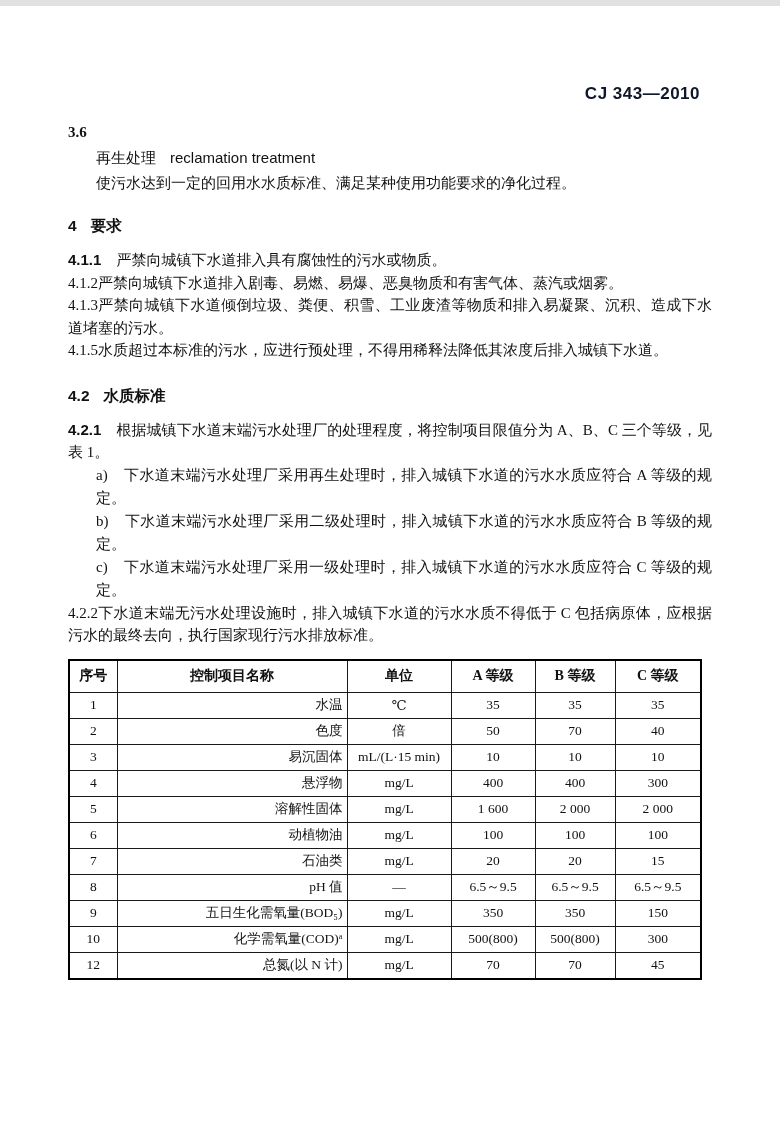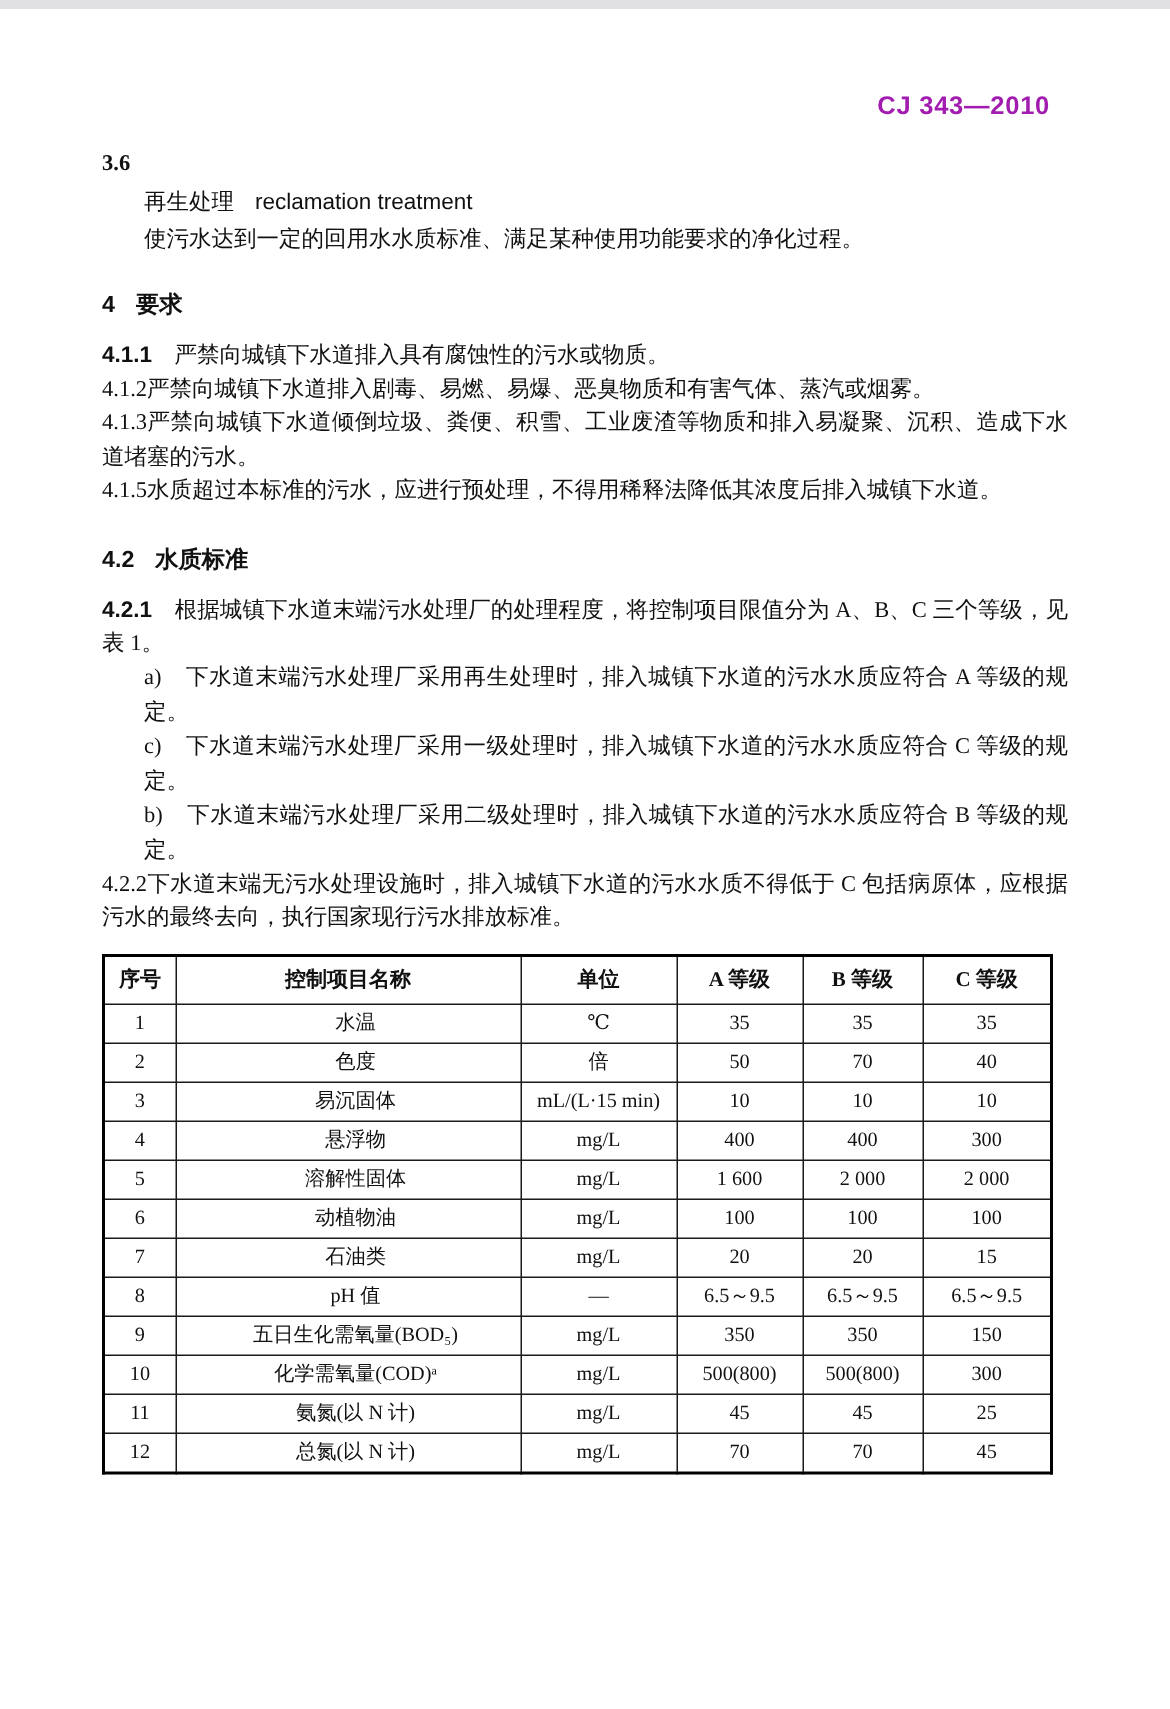--- a/index.html
+++ b/index.html
@@ -10,27 +10,27 @@
     font-family: "Liberation Serif", "DejaVu Serif", serif;
     position: relative;
     overflow: hidden;
   }
   .scan-top-edge {
     position: absolute; top: 0; left: 0;
     width: 780px; height: 6px;
     background: #e1e1e3;
   }
   .doc-header {
-    margin: 61px 80px 0 68px;
+    margin: 84px 80px 0 68px;
     text-align: right;
     font-family: "Liberation Sans", "DejaVu Sans", sans-serif;
     font-weight: bold;
     font-size: 17px;
     letter-spacing: 0.5px;
-    color: #a21caf;
+    color: #0f172a;
   }
   .content {
     margin: 0 68px;
     font-size: 15px;
     text-align: justify;
   }
   .clause-36 { margin-top: 16px; line-height: 25px; }
   .clause-36 .num { font-weight: bold; }
   .term-line { padding-left: 28px; font-weight: normal; }
   .term-line .en { font-family: "Liberation Sans", "DejaVu Sans", sans-serif; margin-left: 14px; }
@@ -70,21 +70,21 @@
     font-size: 13.5px;
     overflow: hidden;
     white-space: nowrap;
   }
   table.t1 th {
     height: 31px;
     font-weight: bold;
     font-size: 14px;
   }
   table.t1 td { height: 25px; }
-  table.t1 td.c1 { text-align: center; padding-left: 14px; }
+  table.t1 td.c1 { text-align: right; padding-left: 14px; }
 </style>
 </head>
 <body>
 
 <div class="scan-top-edge"></div>
 
 <div class="doc-header">CJ 343—2010</div>
 
 <div class="content">
 
@@ -120,24 +120,24 @@
 
   <div class="para">
     <span class="num">4.2.1</span><span>根据城镇下水道末端污水处理厂的处理程度，将控制项目限值分为 A、B、C 三个等级，见表 1。</span>
   </div>
 
   <div class="abc-list">
     <div class="abc-item">
       <span class="lbl">a)</span><span>下水道末端污水处理厂采用再生处理时，排入城镇下水道的污水水质应符合 A 等级的规定。</span>
     </div>
     <div class="abc-item">
+      <span class="lbl">b)</span><span>下水道末端污水处理厂采用二级处理时，排入城镇下水道的污水水质应符合 B 等级的规定。</span>
+    </div>
+    <div class="abc-item">
       <span class="lbl">c)</span><span>下水道末端污水处理厂采用一级处理时，排入城镇下水道的污水水质应符合 C 等级的规定。</span>
-    </div>
-    <div class="abc-item">
-      <span class="lbl">b)</span><span>下水道末端污水处理厂采用二级处理时，排入城镇下水道的污水水质应符合 B 等级的规定。</span>
     </div>
   </div>
 
   <div class="para-cont">
     <span class="num">4.2.2</span><span>下水道末端无污水处理设施时，排入城镇下水道的污水水质不得低于 C 包括病原体，应根据污水的最终去向，执行国家现行污水排放标准。</span>
   </div>
 
 
   <table class="t1">
     <colgroup>
@@ -233,28 +233,20 @@
         </tr>
         <tr>
           <td class="c0">10</td>
           <td class="c1">化学需氧量(COD)ᵃ</td>
           <td class="c2">mg/L</td>
           <td class="c3">500(800)</td>
           <td class="c4">500(800)</td>
           <td class="c5">300</td>
         </tr>
         <tr>
-          <td class="c0">11</td>
-          <td class="c1">氨氮(以 N 计)</td>
-          <td class="c2">mg/L</td>
-          <td class="c3">45</td>
-          <td class="c4">45</td>
-          <td class="c5">25</td>
-        </tr>
-        <tr>
           <td class="c0">12</td>
           <td class="c1">总氮(以 N 计)</td>
           <td class="c2">mg/L</td>
           <td class="c3">70</td>
           <td class="c4">70</td>
           <td class="c5">45</td>
         </tr>
       </tbody>
   </table>
 

